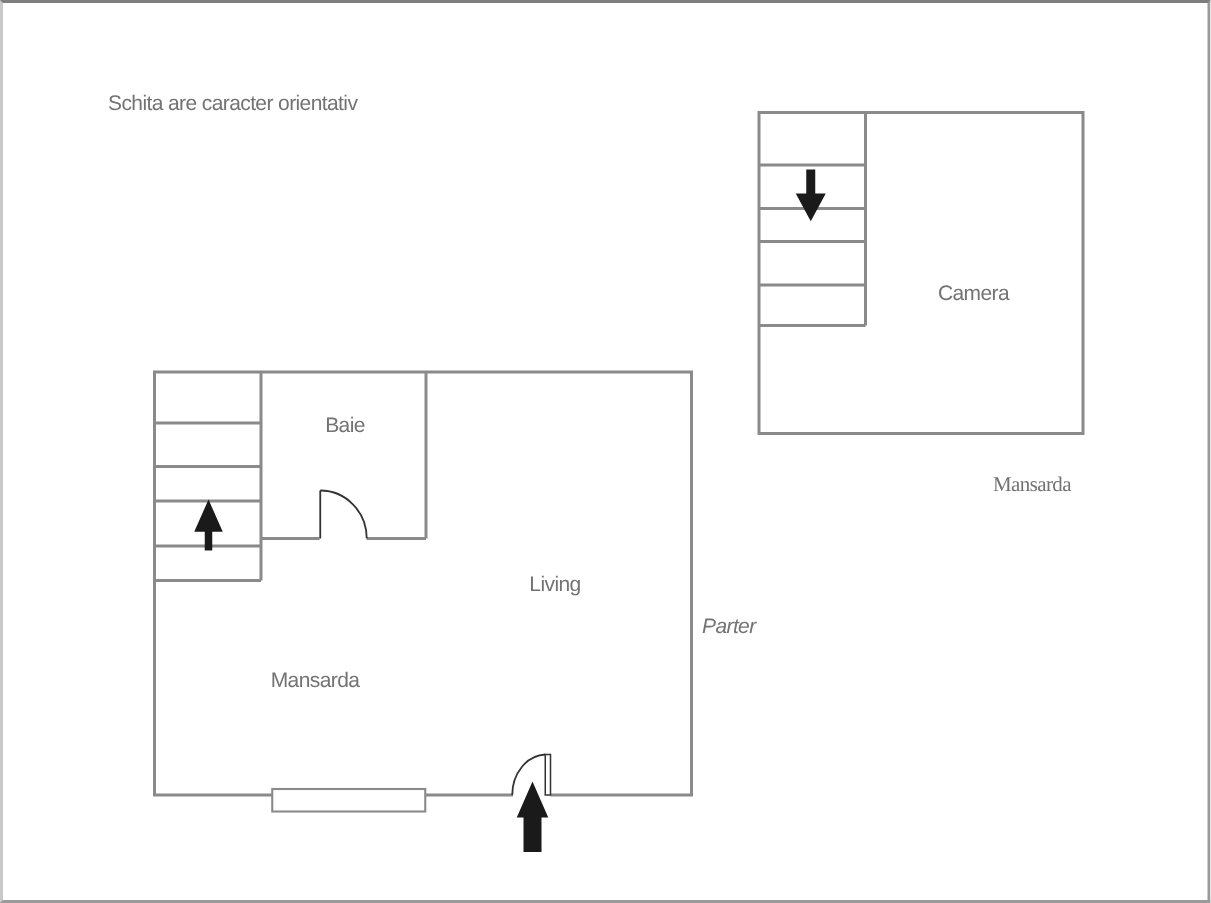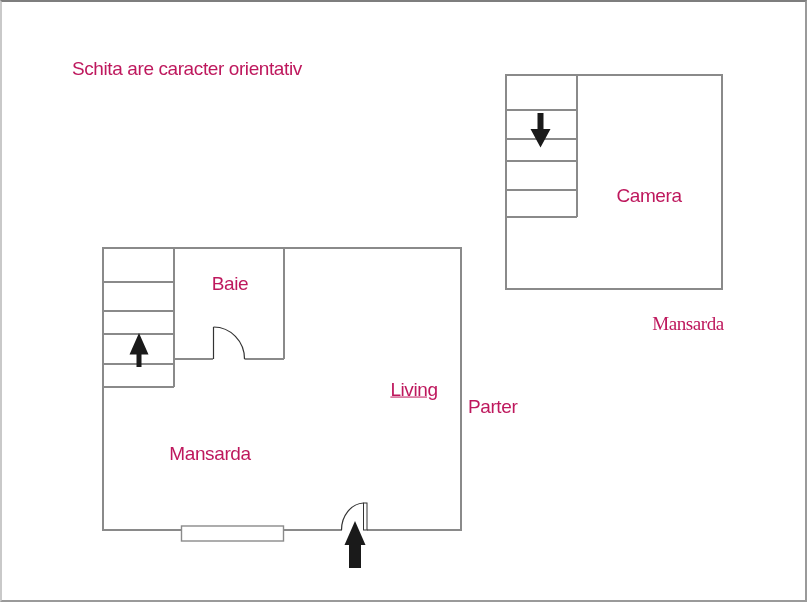--- a/index.html
+++ b/index.html
@@ -16,22 +16,22 @@
     font-family: "Liberation Sans", sans-serif;
   }
   .plan-svg {
     position: absolute;
     left: 0;
     top: 0;
     pointer-events: none;
   }
   .label {
     position: absolute;
-    color: #be185d;
-    font-size: 19px;
+    color: #737373;
+    font-size: 14px;
     letter-spacing: -0.4px;
     white-space: nowrap;
     line-height: 1.1;
   }
   .label.centered { transform: translate(-50%, -50%); }
   .label.left-anchored { transform: translateY(-50%); }
 </style>
 </head>
 <body>
 
@@ -92,23 +92,23 @@
         </g>
       </g>
       <g stroke="none" fill="#1a1a1a">
         <path d="M535.5,111 L541.5,111 L541.5,127 L548.5,127 L538.5,145.5 L528.5,127 L535.5,127 Z"></path>
       </g>
     </g>
   </svg>
 
   <div class="label centered" style="left:228px; top:282px;">Baie</div>
 
-  <div class="label centered" style="left:412px; top:388px;text-decoration:underline;">Living</div>
+  <div class="label centered" style="left:368px; top:388px;">Living</div>
 
   <div class="label centered" style="left:208px; top:452px;">Mansarda</div>
 
-  <div class="label left-anchored" style="left:466px; top:405px;">Parter</div>
+  <div class="label left-anchored" style="left:466px; top:416px;font-style:italic;">Parter</div>
 
   <div class="label centered" style="left:647px; top:194px;">Camera</div>
 
   <div class="label centered" style="left:686px; top:322px;font-family:Liberation Serif, serif;">Mansarda</div>
 
 </div>
 
 </body></html>

